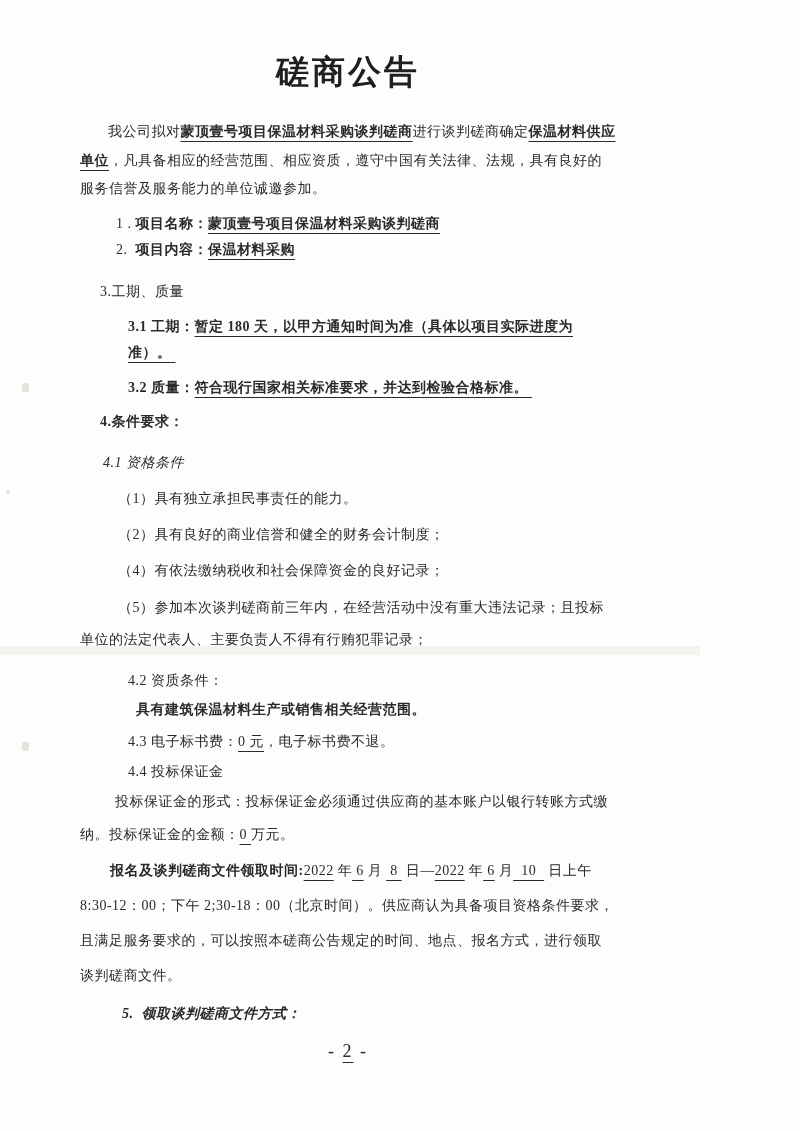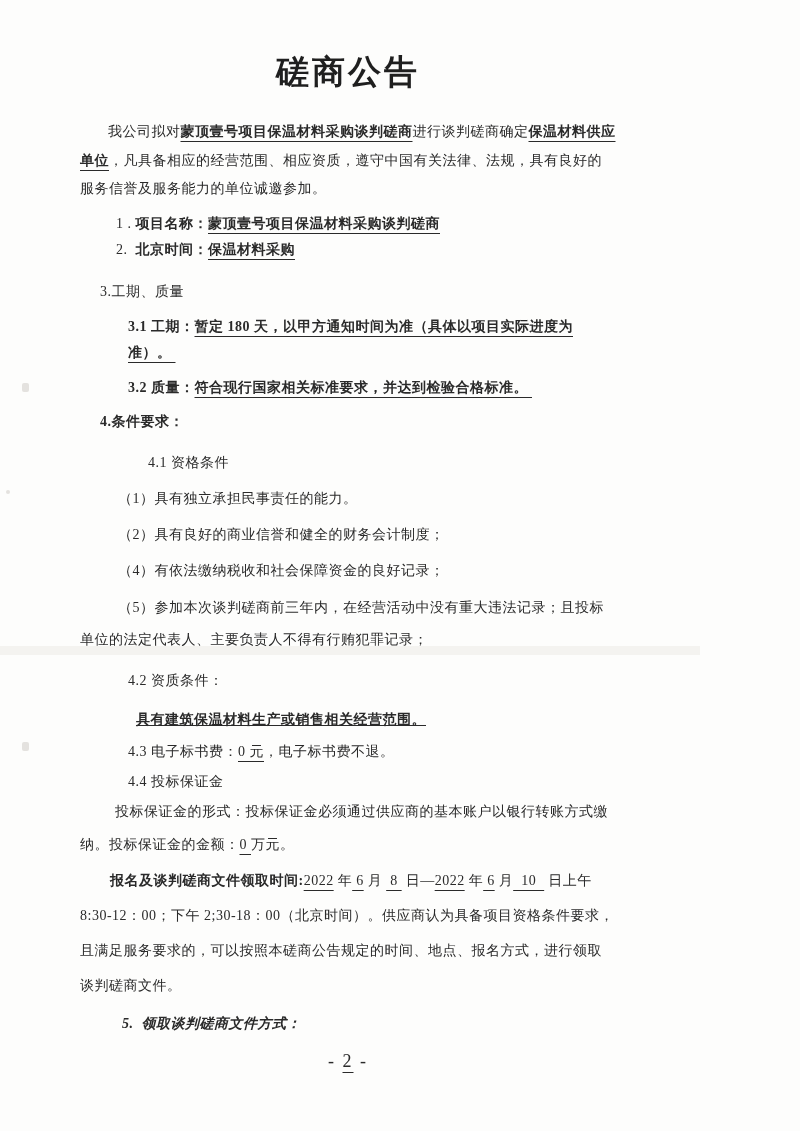--- a/index.html
+++ b/index.html
@@ -33,25 +33,25 @@
   }
   .b { font-weight: bold; }
   .u { text-decoration: underline; text-underline-offset: 5px; text-decoration-thickness: 1.4px; }
   .p-intro   { margin-top: 24px; text-indent: 2em; line-height: 28.5px; }
   .p-item1   { margin-top: 7px;  margin-left: 36px; }
   .p-item2   { margin-top: 0px;  margin-left: 36px; }
   .h-sec3    { margin-top: 16px; margin-left: 20px; }
   .p-s31     { margin-top: 9px;  margin-left: 48px; }
   .p-s32     { margin-top: 9px;  margin-left: 48px; }
   .h-sec4    { margin-top: 8px;  margin-left: 20px; }
-  .h-s41     { margin-top: 15px; margin-left: 68px; }
+  .h-s41     { margin-top: 15px; margin-left: 23px; font-style: italic; }
   .p-cond    { margin-top: 10px; margin-left: 38px; }
   .p-cond5   { margin-top: 8px;  margin-left: 0; text-indent: 38px; line-height: 32px; }
   .h-s42     { margin-top: 12px; margin-left: 48px; }
-  .p-req     { margin-top: 13px;  margin-left: 56px; text-decoration: underline; }
+  .p-req     { margin-top: 3px;  margin-left: 56px; }
   .p-s43     { margin-top: 6px;  margin-left: 48px; }
   .h-s44     { margin-top: 4px;  margin-left: 48px; }
   .p-deposit {  text-indent: 35px; line-height: 33px; }
   .p-signup  { margin-top: 2px;  text-indent: 30px; line-height: 35px; }
   .h-sec5    { margin-top: 8px;  margin-left: 42px; font-style: italic; }
   .p-loc     { margin-top: 8px;  margin-left: 38px; }
   .footer    { margin-top: 11px; text-align: center; font-size: 18px; letter-spacing: 2px; }
   
   .scan-band  { position: absolute; left: 0; top: 646px; width: 100%; height: 9px; background: #f4f3f0; }
   .speck      { position: absolute; background: #cfccc6; opacity: .55; border-radius: 2px; }
@@ -62,21 +62,21 @@
 </head>
 <body>
 
 <div class="page">
 
   <div class="title">磋商公告</div>
 
   <div class="para p-intro"><span>我公司拟对</span><span class="b u">蒙顶壹号项目保温材料采购谈判磋商</span><span>进行谈判磋商确定</span><span class="b u">保温材料供应单位</span><span>，凡具备相应的经营范围、相应资质，遵守中国有关法律、法规，具有良好的服务信誉及服务能力的单位诚邀参加。</span></div>
 
   <div class="para p-item1"><span>1 . </span><span class="b">项目名称：</span><span class="b u">蒙顶壹号项目保温材料采购谈判磋商</span></div>
-  <div class="para p-item2"><span>2.  </span><span class="b">北京时间：</span><span class="b u">保温材料采购</span></div>
+  <div class="para p-item2"><span>2.  </span><span class="b">项目内容：</span><span class="b u">保温材料采购</span></div>
 
   <div class="para h-sec3">3.工期、质量</div>
   <div class="para p-s31"><span class="b">3.1 工期：</span><span class="b u">暂定 180 天，以甲方通知时间为准（具体以项目实际进度为准）。 </span></div>
   <div class="para p-s32"><span class="b">3.2 质量：</span><span class="b u">符合现行国家相关标准要求，并达到检验合格标准。 </span></div>
 
   <div class="para h-sec4 b">4.条件要求：</div>
   <div class="para h-s41">4.1 资格条件</div>
 
   <div class="para p-cond">（1）具有独立承担民事责任的能力。</div>
   <div class="para p-cond">（2）具有良好的商业信誉和健全的财务会计制度；</div>

